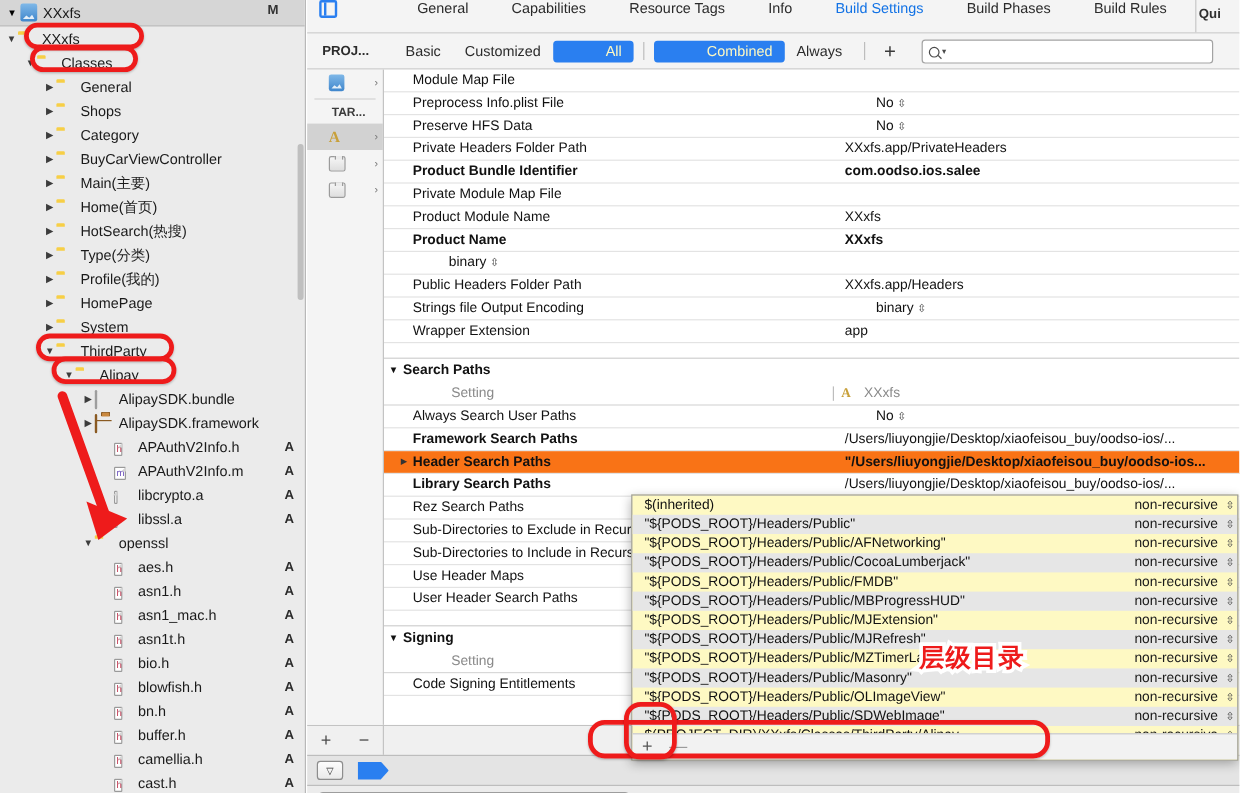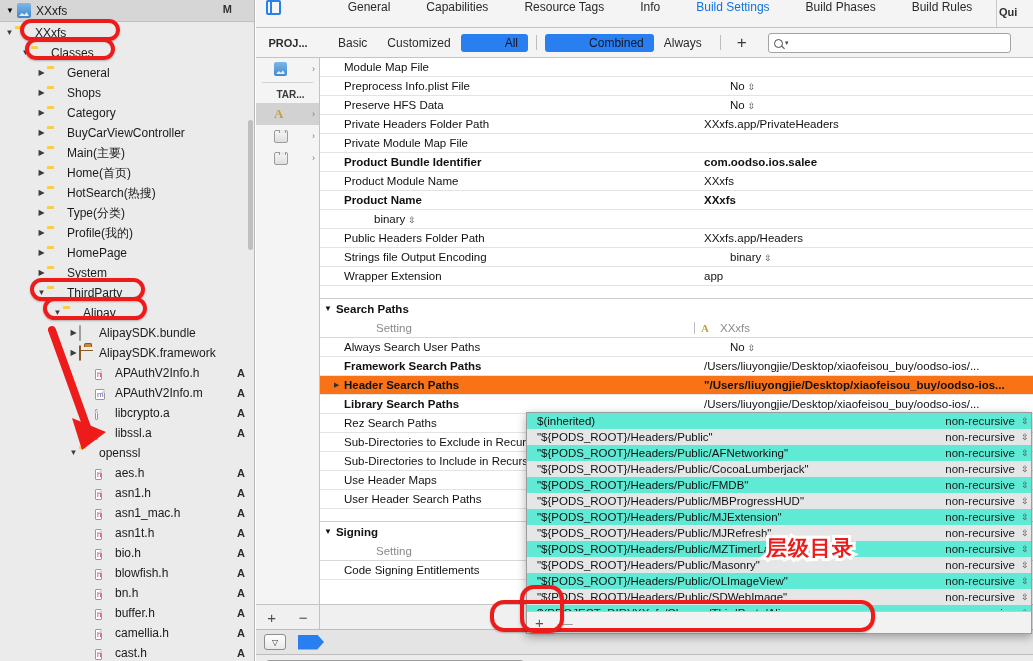--- a/index.html
+++ b/index.html
@@ -167,21 +167,21 @@
     position: relative;
   }
   .proj-col-head {
     width: 64px; flex: 0 0 64px; text-align: center;
     font-size: 11px; font-weight: bold; color: #2b2b2b;
   }
   .seg { display: flex; align-items: center; gap: 0; margin-left: 8px; }
   .seg .s {
     font-size: 12px; color: #2b2b2b; padding: 2px 10px; border-radius: 3px;
   }
-  .seg .s.on { background: #2a7ff0; color: #0f172a; padding-left: 44px; }
+  .seg .s.on { background: #2a7ff0; color: #fef9c3; padding-left: 44px; }
   .seg .divider { width: 1px; height: 15px; background: #bdbdbd; margin: 0 8px; }
   .seg .plus { font-size: 17px; color: #3a3a3a; padding: 0 8px; line-height: 1; }
   .searchbox {
     position: absolute; right: 22px; top: 5px;
     width: 243px; height: 20px;
     background: #fff; border: 1px solid #a3a3a3; border-radius: 3px;
     display: flex; align-items: center; padding: 0 5px;
     font-size: 11px; color: #111;
   }
   .searchbox .mag {
@@ -317,21 +317,21 @@
     flex: 0 0 258px; height: 19px; background: #fff;
     border: 1px solid #9d9d9d; border-radius: 3px;
     display: flex; align-items: center; padding: 0 5px;
     font-size: 11px; color: #111;
   }
 
   
   .popover {
     position: absolute; left: 270px; top: 412px;
     width: 506px; height: 222px;
-    background: #5eead4; border: 1px solid #9c9c9c;
+    background: #fef9c3; border: 1px solid #9c9c9c;
     box-shadow: 0 3px 9px rgba(0,0,0,.32);
     overflow: hidden; z-index: 40;
   }
   .pop-row {
     height: 16px; display: flex; align-items: center;
     font-size: 11.5px; color: #111;
     padding-left: 10px; white-space: nowrap;
   }
   .pop-row.alt { background: #e6e6e6; }
   .pop-row .p { flex: 1 1 auto; overflow: hidden; text-overflow: ellipsis; }
@@ -660,27 +660,27 @@
               <span class="name">Preserve HFS Data</span>
               <span class="val center"><span>No</span><span class="stepper">⇳</span></span>
             </div>
             <div class="srow">
               <span class="tri"></span>
               <span class="name">Private Headers Folder Path</span>
               <span class="val"><span>XXxfs.app/PrivateHeaders</span></span>
             </div>
             <div class="srow">
               <span class="tri"></span>
+              <span class="name b">Product Bundle Identifier</span>
+              <span class="val b"><span>com.oodso.ios.salee</span></span>
+            </div>
+            <div class="srow">
+              <span class="tri"></span>
               <span class="name">Private Module Map File</span>
               <span class="val"><span></span></span>
-            </div>
-            <div class="srow">
-              <span class="tri"></span>
-              <span class="name b">Product Bundle Identifier</span>
-              <span class="val b"><span>com.oodso.ios.salee</span></span>
             </div>
             <div class="srow">
               <span class="tri"></span>
               <span class="name">Product Module Name</span>
               <span class="val"><span>XXxfs</span></span>
             </div>
             <div class="srow">
               <span class="tri"></span>
               <span class="name b">Product Name</span>
               <span class="val b"><span>XXxfs</span></span>

